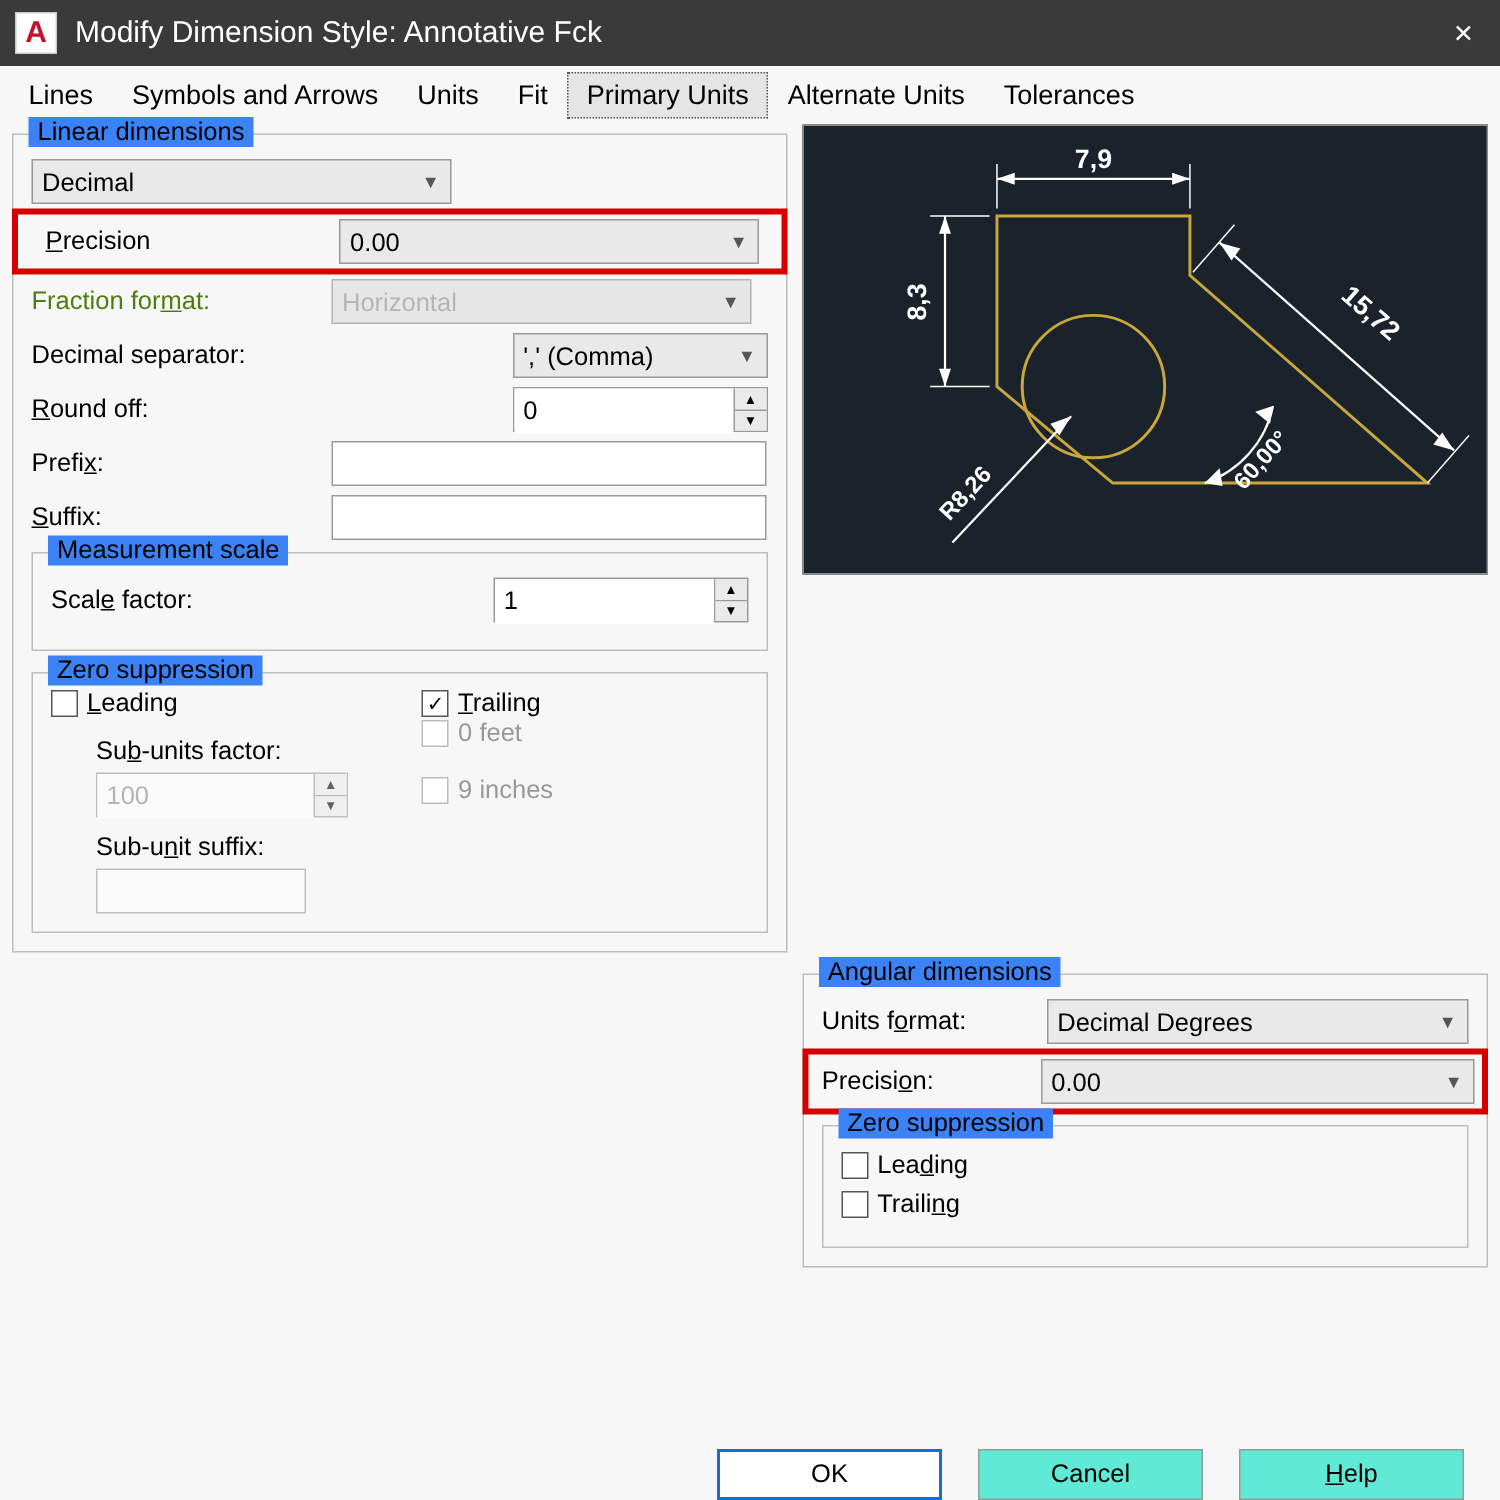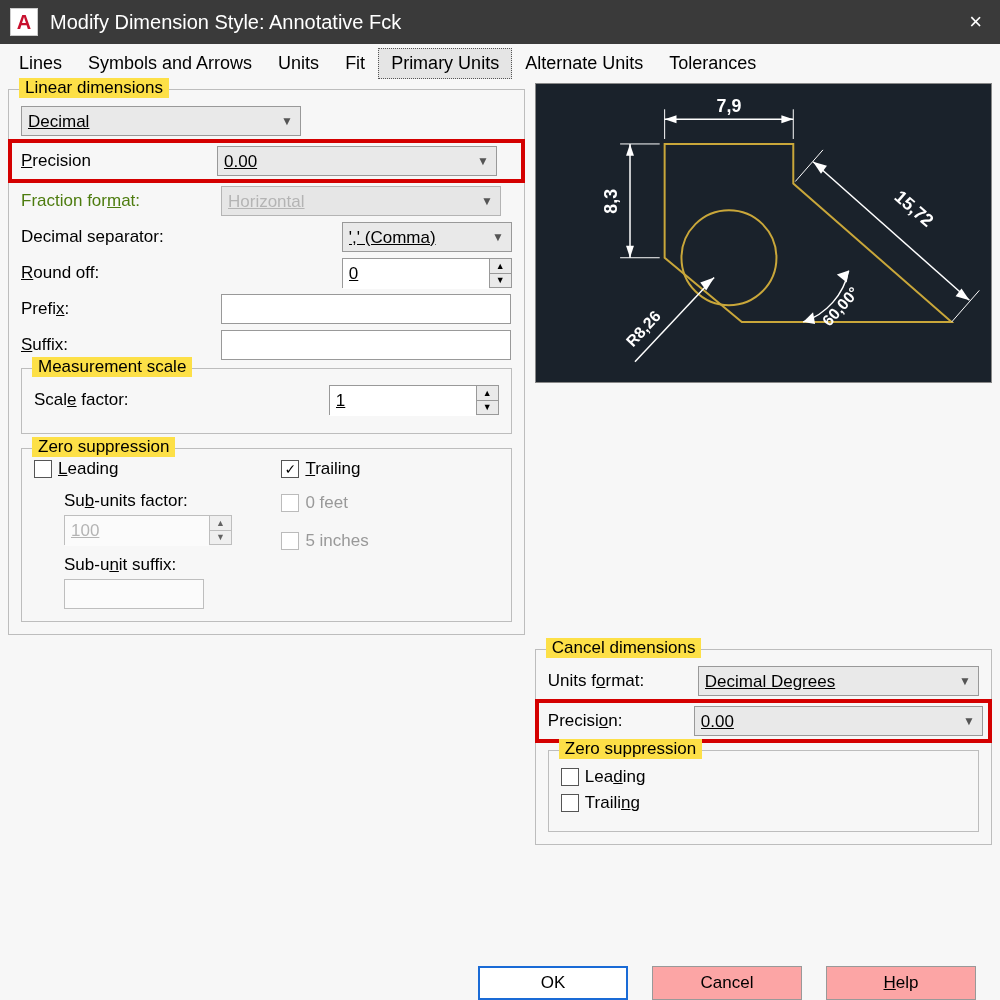--- a/index.html
+++ b/index.html
@@ -11,45 +11,45 @@
   .titlebar .close { font-size: 22px; cursor: pointer; padding: 0 8px; }
   .client { background: #f7f7f7; flex: 1; display: flex; flex-direction: column; padding: 0 6px; }
   .tabs { display: flex; margin-top: 4px; align-items: center; }
   .tab { padding: 4px 12px; border: 1px solid transparent; cursor: pointer; font-size: 18px; }
   .tab.active { border: 1px dotted #555; background: #e5e5e5; }
   .panels { flex: 1; display: flex; gap: 10px; padding: 4px 2px 0 2px; }
   .col { display: flex; flex-direction: column; }
   .col.left { width: 520px; }
   .col.right { width: 460px; }
   .group { border: 1px solid #bdbdbd; border-radius: 0; margin: 6px 0 0 0; padding: 10px 12px 12px 12px; position: relative; }
-  .group .legend { position: absolute; top: -12px; left: 10px; background: #fde047; padding: 0 6px; font-size: 17px; }
+  .group .legend { position: absolute; top: -12px; left: 10px; background: #3b82f6; padding: 0 6px; font-size: 17px; }
   .row { display: flex; align-items: center; margin: 6px 0; }
   .row label { width: 200px; }
   .row .field { flex: 1; }
-  select, input[type=text] { height: 30px; border: 1px solid #999; background: #fff; font-size: 17px; padding: 0 6px; width: 100%; text-decoration: underline; }
+  select, input[type=text] { height: 30px; border: 1px solid #999; background: #fff; font-size: 17px; padding: 0 6px; width: 100%; }
   select { background: #e9e9e9; }
   select.disabled { color: #999; background: #e0e0e0; }
   .chev { pointer-events: none; }
   .dropdown { position: relative; display: flex; align-items: center; }
   .dropdown select { appearance: none; padding-right: 24px; }
   .dropdown .chev { position: absolute; right: 8px; font-size: 12px; color: #555; }
   .spinner { display: flex; border: 1px solid #999; height: 30px; width: 170px; background: #fff; }
   .spinner input { border: none; flex: 1; padding: 0 6px; font-size: 17px; outline: none; }
   .spinner .btns { display: flex; flex-direction: column; width: 22px; border-left: 1px solid #999; }
   .spinner .btns div { flex: 1; display: flex; align-items: center; justify-content: center; font-size: 9px; cursor: pointer; background: #eaeaea; }
   .spinner .btns div:first-child { border-bottom: 1px solid #999; }
   .checkbox { display: inline-flex; align-items: center; gap: 6px; cursor: pointer; }
   .checkbox .box { width: 18px; height: 18px; border: 1px solid #555; background: #fff; display: flex; align-items: center; justify-content: center; font-size: 14px; }
   .checkbox.disabled .box { border-color: #bbb; }
   .checkbox.disabled span { color: #999; }
-  .red-outline { outline: 4px solid #d40000; outline-offset: -1px; padding: 4px 6px; }
+  .red-outline { outline: 4px solid #d40000; outline-offset: -1px; padding: 4px 6px; justify-content: center; }
   .preview { width: 100%; height: 300px; background: #1a222b; border: 1px solid #888; position: relative; }
   .preview svg { width: 100%; height: 100%; }
   .buttons { display: flex; justify-content: flex-end; gap: 24px; padding: 18px 18px 0 0; }
-  .btn { width: 150px; height: 34px; border: 1px solid #999; background: #fca5a5; font-size: 17px; cursor: pointer; }
+  .btn { width: 150px; height: 34px; border: 1px solid #999; background: #5eead4; font-size: 17px; cursor: pointer; }
   .btn.primary { border: 2px solid #1a6bd6; background: #fff; }
   .u { text-decoration: underline; }
   .subgroup { margin-left: 30px; }
   .two-col { display: flex; gap: 30px; }
   .two-col > div { flex: 1; }
 </style>
 </head>
 <body>
 
 <div class="window">
@@ -161,30 +161,30 @@
                   </div>
                   <div style="margin-top:10px">Sub-u<span class="u">n</span>it suffix:</div>
                   <input type="text" disabled="" style="width: 140px; margin-top: 4px; opacity: 0.6;">
                 </div>
               </div>
               <div>
                 <label class="checkbox">
                   <span class="box">✓</span>
                     <span><span class="u">T</span>railing</span>
                 </label>
-                <div style="margin-top:14px">
+                <div style="">
                   <label class="checkbox disabled">
                     <span class="box"></span>
                       <span>0 feet</span>
                   </label>
                 </div>
                 <div style="margin-top:14px">
                   <label class="checkbox disabled">
                     <span class="box"></span>
-                      <span>5 inches</span>
+                      <span>9 inches</span>
                   </label>
                 </div>
               </div>
             </div>
           </div>
         </div>
       </div>
 
       <div class="col right">
         <div class="preview">
@@ -221,21 +221,21 @@
 
             <line x1="180" y1="195" x2="100" y2="280" stroke="#fff" stroke-width="1.5"></line>
             <polygon points="180,195 166,200 172,208" fill="#fff"></polygon>
             <text x="98" y="266" fill="#fff" font-size="16" font-weight="bold" transform="rotate(-47 98 266)">R8,26</text>
           </svg>
         </div>
 
         <div style="height:260px"></div>
 
         <div class="group">
-          <div class="legend">Cancel dimensions</div>
+          <div class="legend">Angular dimensions</div>
           <div class="row">
             <label style="width:150px">Units f<span class="u">o</span>rmat:</label>
             <div class="field dropdown">
               <select><option>Decimal Degrees</option></select>
               <span class="chev">▼</span>
             </div>
           </div>
           <div class="row red-outline" style="margin-left:-10px;margin-right:-10px">
             <label style="width:150px;padding-left:4px">Precisi<span class="u">o</span>n:</label>
             <div class="field dropdown">

